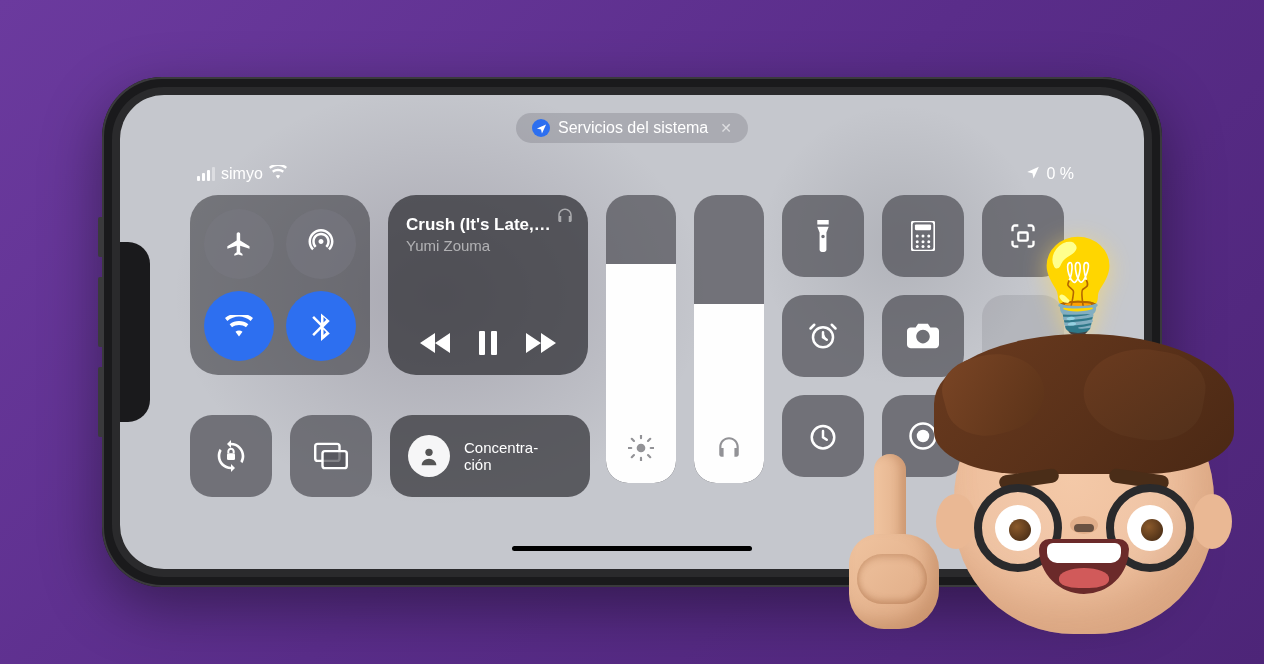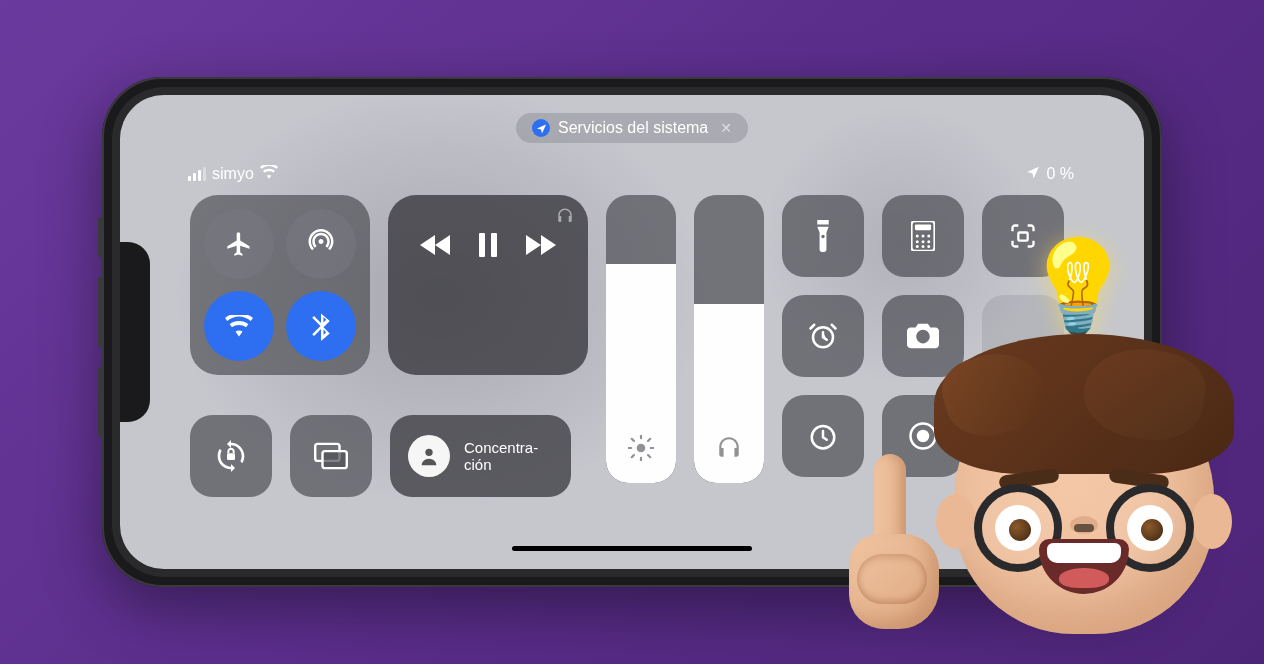--- a/index.html
+++ b/index.html
@@ -98,21 +98,21 @@
       font-weight: 400;
     }
     .pill-close {
       color: rgba(255,255,255,0.6);
       font-size: 14px;
       margin-left: 4px;
     }
     .status-bar {
       position: absolute;
       top: 70px;
-      left: 68px;
+      left: 77px;
       right: 70px;
       display: flex;
       justify-content: space-between;
       align-items: center;
       color: white;
       z-index: 15;
     }
     .status-left, .status-right {
       display: flex;
       align-items: center;
@@ -240,21 +240,21 @@
       height: 82px;
       background: rgba(80,80,88,0.72);
       border-radius: 22px;
       display: flex;
       align-items: center;
       justify-content: center;
       color: white;
       cursor: pointer;
     }
     .focus-tile {
-      width: 181px;
+      width: 200px;
       height: 82px;
       background: rgba(60,60,65,0.78);
       border-radius: 22px;
       display: flex;
       align-items: center;
       padding: 0 18px;
       gap: 14px;
       cursor: pointer;
     }
     .focus-icon {
@@ -544,20 +544,24 @@
               </svg>
           </div>
         </div>
 
         <div class="media-tile">
           <span class="media-output">
             <svg width="18" height="18" viewBox="0 0 24 24" fill="currentColor">
                 <path d="M12 2C7.03 2 3 6.03 3 11v7c0 1.1.9 2 2 2h2v-8H5v-1c0-3.87 3.13-7 7-7s7 3.13 7 7v1h-2v8h2c1.1 0 2-.9 2-2v-7c0-4.97-4.03-9-9-9z"></path>
               </svg>
           </span>
+          <div>
+            <div class="media-title">Crush (It's Late,…</div>
+            <div class="media-artist">Yumi Zouma</div>
+          </div>
           <div class="media-controls">
             <span class="media-btn">
               <svg width="30" height="20" viewBox="0 0 30 20" fill="white">
                   <path d="M15 0L0 10l15 10V0zm15 0L15 10l15 10V0z"></path>
                 </svg>
             </span>
             <span class="media-btn">
               <svg width="18" height="24" viewBox="0 0 18 24" fill="white">
                   <rect width="6" height="24" rx="1"></rect>
                   <rect x="12" width="6" height="24" rx="1"></rect>

